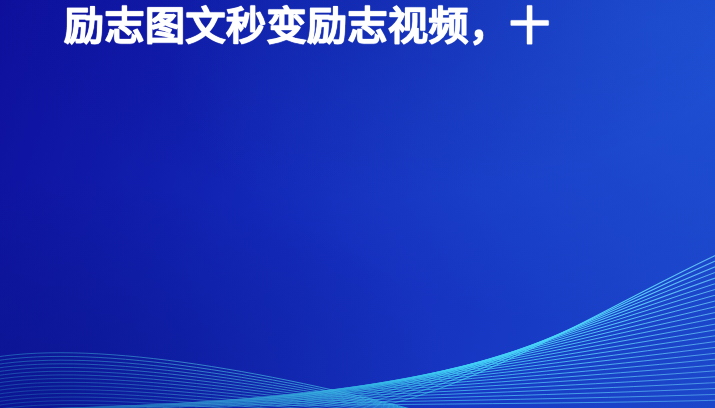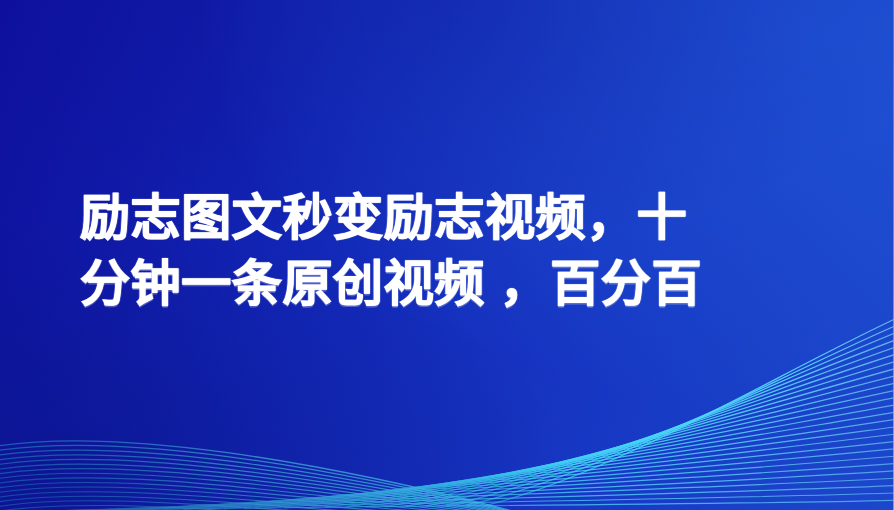--- a/index.html
+++ b/index.html
@@ -52,21 +52,21 @@
   
   .headline {
     position: absolute;
     left: 0;
     top: 0;
     width: 715px;
     height: 408px;
     z-index: 5;
     display: flex;
     flex-direction: column;
-    justify-content: center;
+    justify-content: space-between;
     align-items: flex-start;
     padding: 3px 36px 8px 64px;
     box-sizing: border-box;
   }
 
   .headline-line {
     color: #ffffff;
     font-size: 40px;
     font-weight: 700;
     line-height: 1.16;
@@ -153,16 +153,15 @@
           <path d="M -15 403.8 C 86 383.8, 261 413.8, 430.0 417.2" stroke-width="0.84" opacity="0.74"></path>
           <path d="M -15 407.5 C 86 387.5, 261 417.5, 430.0 417.5" stroke-width="0.83" opacity="0.72"></path>
           <path d="M -15 411.3 C 86 391.3, 261 421.3, 430.0 417.7" stroke-width="0.81" opacity="0.71"></path>
           <path d="M -15 415.0 C 86 395.0, 261 425.0, 430.0 418.0" stroke-width="0.80" opacity="0.70"></path>
         </g>
     </g>
   </svg>
 
   <div class="headline">
     <div class="headline-line">励志图文秒变励志视频，十</div>
-    <div class="headline-line">分钟一条原创视频 ，百分百</div>
   </div>
 
 </div>
 
 </body></html>

